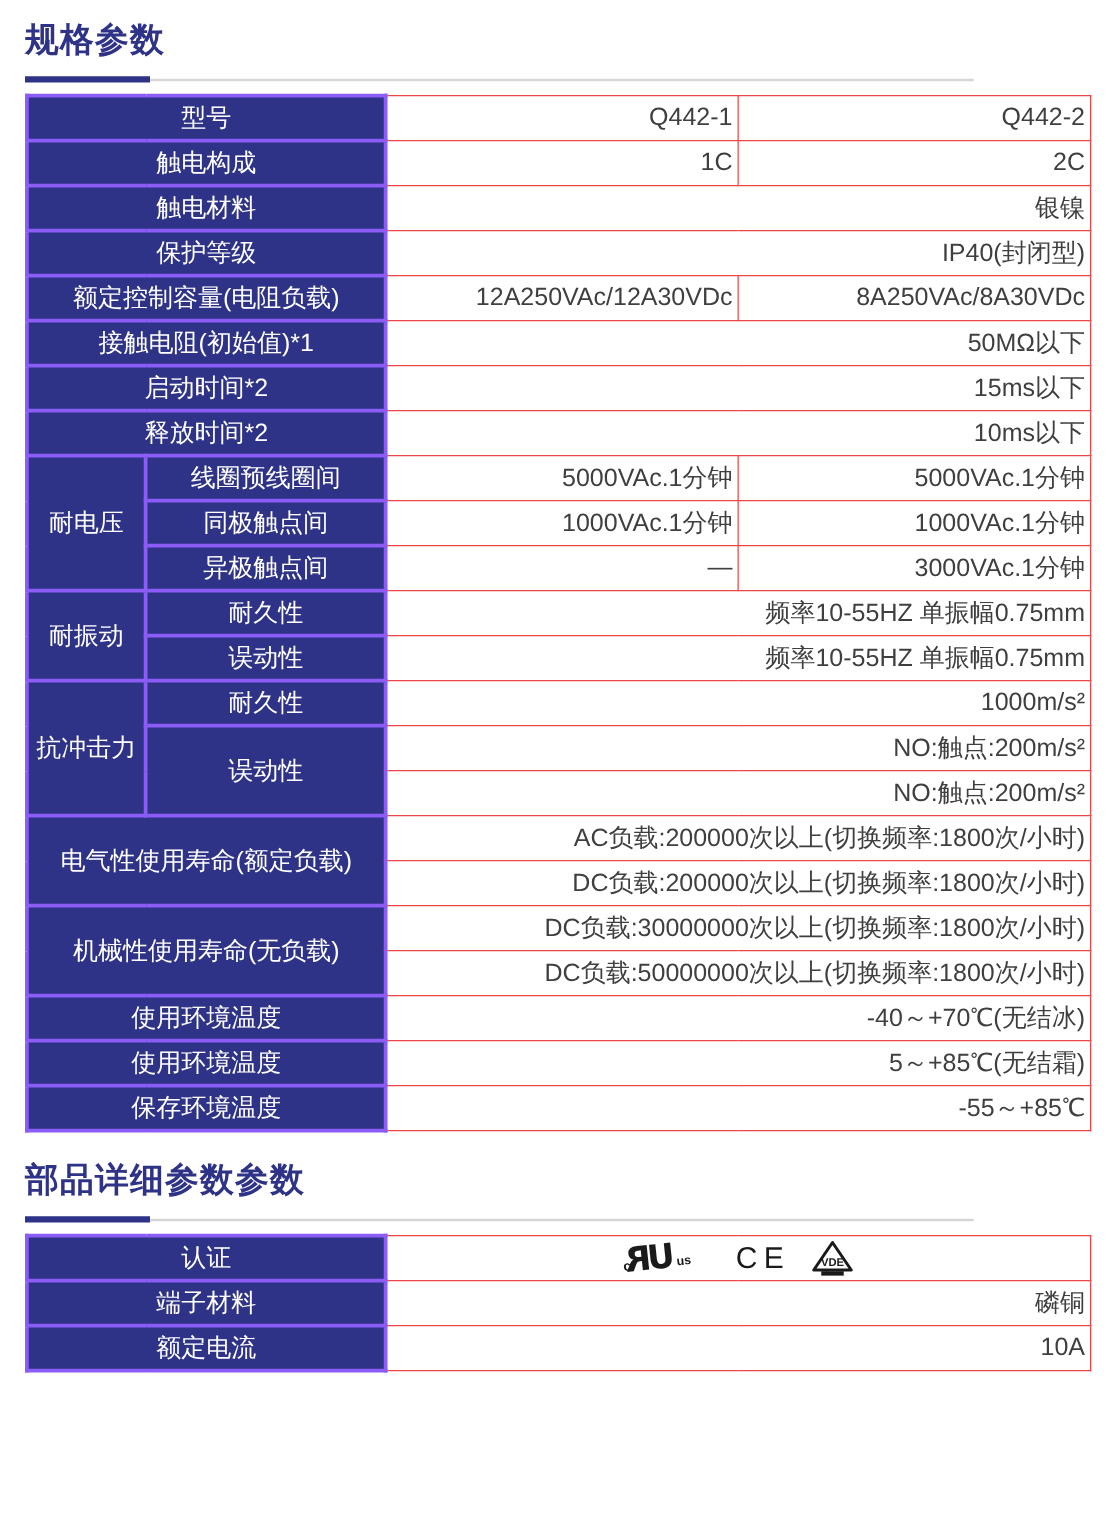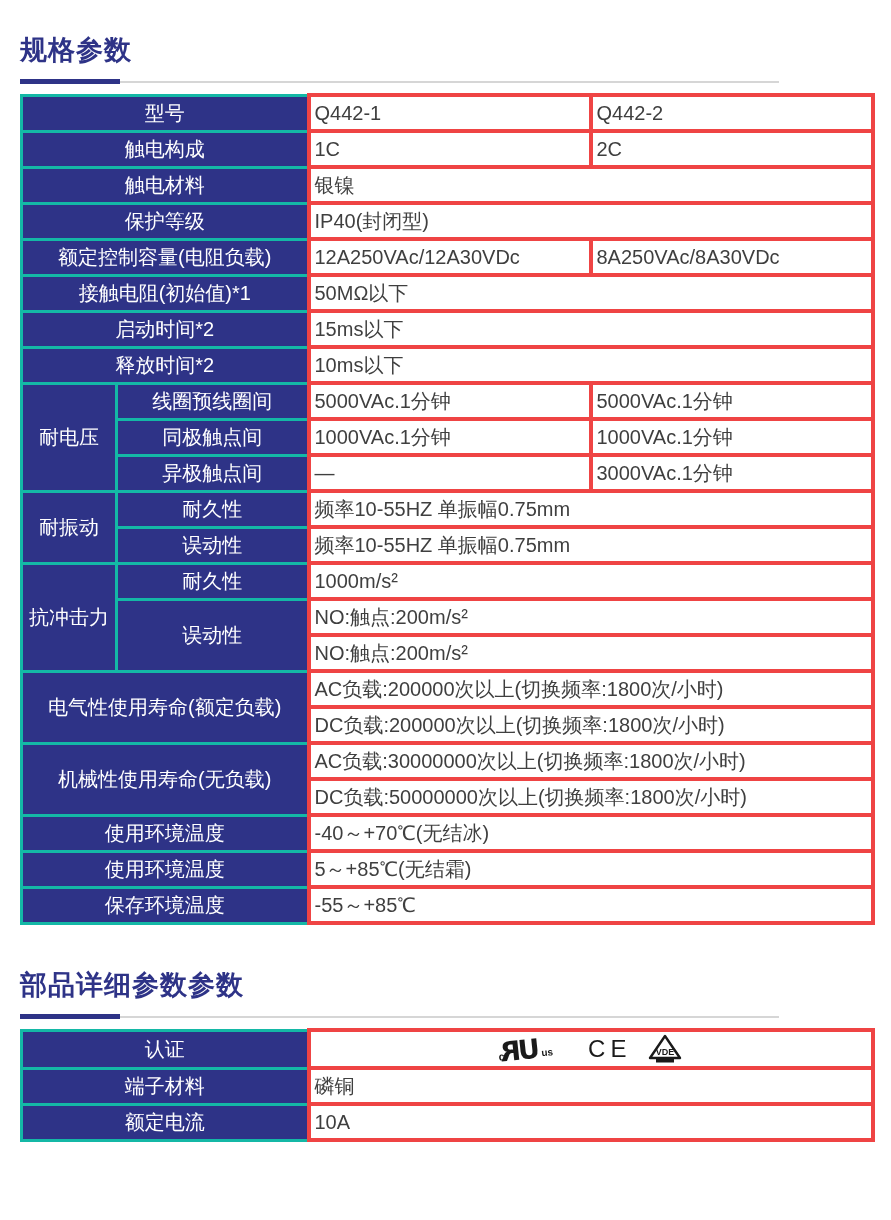--- a/index.html
+++ b/index.html
@@ -2,46 +2,46 @@
 <html><head>
 <meta charset="utf-8">
 <style>
   * { box-sizing: border-box; }
   html, body { margin: 0; padding: 0; background: #ffffff; }
   body {
     width: 891px; height: 1220px;
     font-family: "Liberation Sans", sans-serif;
     color: #3f3f3f;
   }
-  .page { padding: 28px 20px 0 20px; width: 799px; }
+  .page { padding: 10px 20px 0 20px; width: 799px; }
 
   .section-title {
     font-size: 27px; font-weight: 700; color: #2e3387;
     margin: 4px 0 13px 0; letter-spacing: 1px;
   }
   .rule { position: relative; height: 2px; background: #d6d6d6; margin-bottom: 10px; }
   .rule .accent { position: absolute; left: 0; top: -2px; width: 100px; height: 5px; background: #2e3387; }
 
   table.spec {
     border-collapse: collapse; table-layout: fixed;
     width: 851px;
   }
   table.spec tr { height: 36px; }
   table.spec th {
     background: #2e3387; color: #ffffff; font-weight: 400;
     font-size: 20px; text-align: center; vertical-align: middle;
-    border: 3px solid #14b8a6; padding: 0 2px;
+    border: 3px solid #8b5cf6; padding: 0 2px;
   }
   table.spec td {
     background: #ffffff; color: #3f3f3f;
-    font-size: 20px; text-align: left; vertical-align: middle;
-    border: 4px solid #ef4444; padding: 0 4px;
+    font-size: 20px; text-align: right; vertical-align: middle;
+    border: 1px solid #ef4444; padding: 0 4px;
     white-space: nowrap; overflow: hidden;
   }
-  .section-gap { margin-top: 42px; }
+  .section-gap { margin-top: 20px; }
 
   
   .cert-wrap { display: flex; align-items: center; justify-content: center; gap: 16px; height: 34px; }
   .ul-mark { display: inline-flex; align-items: flex-end; transform: rotate(-6deg); color: #1a1a1a; line-height: 1; }
   .ul-c  { font-size: 11px; font-weight: 800; margin-right: -1px; padding-bottom: 3px; }
   .ul-core { display: inline-block; transform: scaleX(-1); font-weight: 800; font-size: 27px; font-family: "DejaVu Sans", sans-serif; letter-spacing: -3px; }
   .ul-us { font-size: 10px; font-weight: 800; margin-left: 1px; padding-bottom: 3px; }
   .ce-mark { font-size: 24px; letter-spacing: 5px; color: #1a1a1a; font-weight: 500; line-height: 1; margin-left: 20px; }
   .vde-logo { display: inline-block; }
 </style>
@@ -142,21 +142,21 @@
     <tr>
       <th colspan="2" rowspan="2">电气性使用寿命(额定负载)</th>
       <td colspan="2">AC负载:200000次以上(切换频率:1800次/小时)</td>
     </tr>
     <tr>
       <td colspan="2">DC负载:200000次以上(切换频率:1800次/小时)</td>
     </tr>
 
     <tr>
       <th colspan="2" rowspan="2">机械性使用寿命(无负载)</th>
-      <td colspan="2">AC负载:30000000次以上(切换频率:1800次/小时)</td>
+      <td colspan="2">DC负载:30000000次以上(切换频率:1800次/小时)</td>
     </tr>
     <tr>
       <td colspan="2">DC负载:50000000次以上(切换频率:1800次/小时)</td>
     </tr>
 
     <tr>
       <th colspan="2">使用环境温度</th>
       <td colspan="2">-40～+70℃(无结冰)</td>
     </tr>
     <tr>

